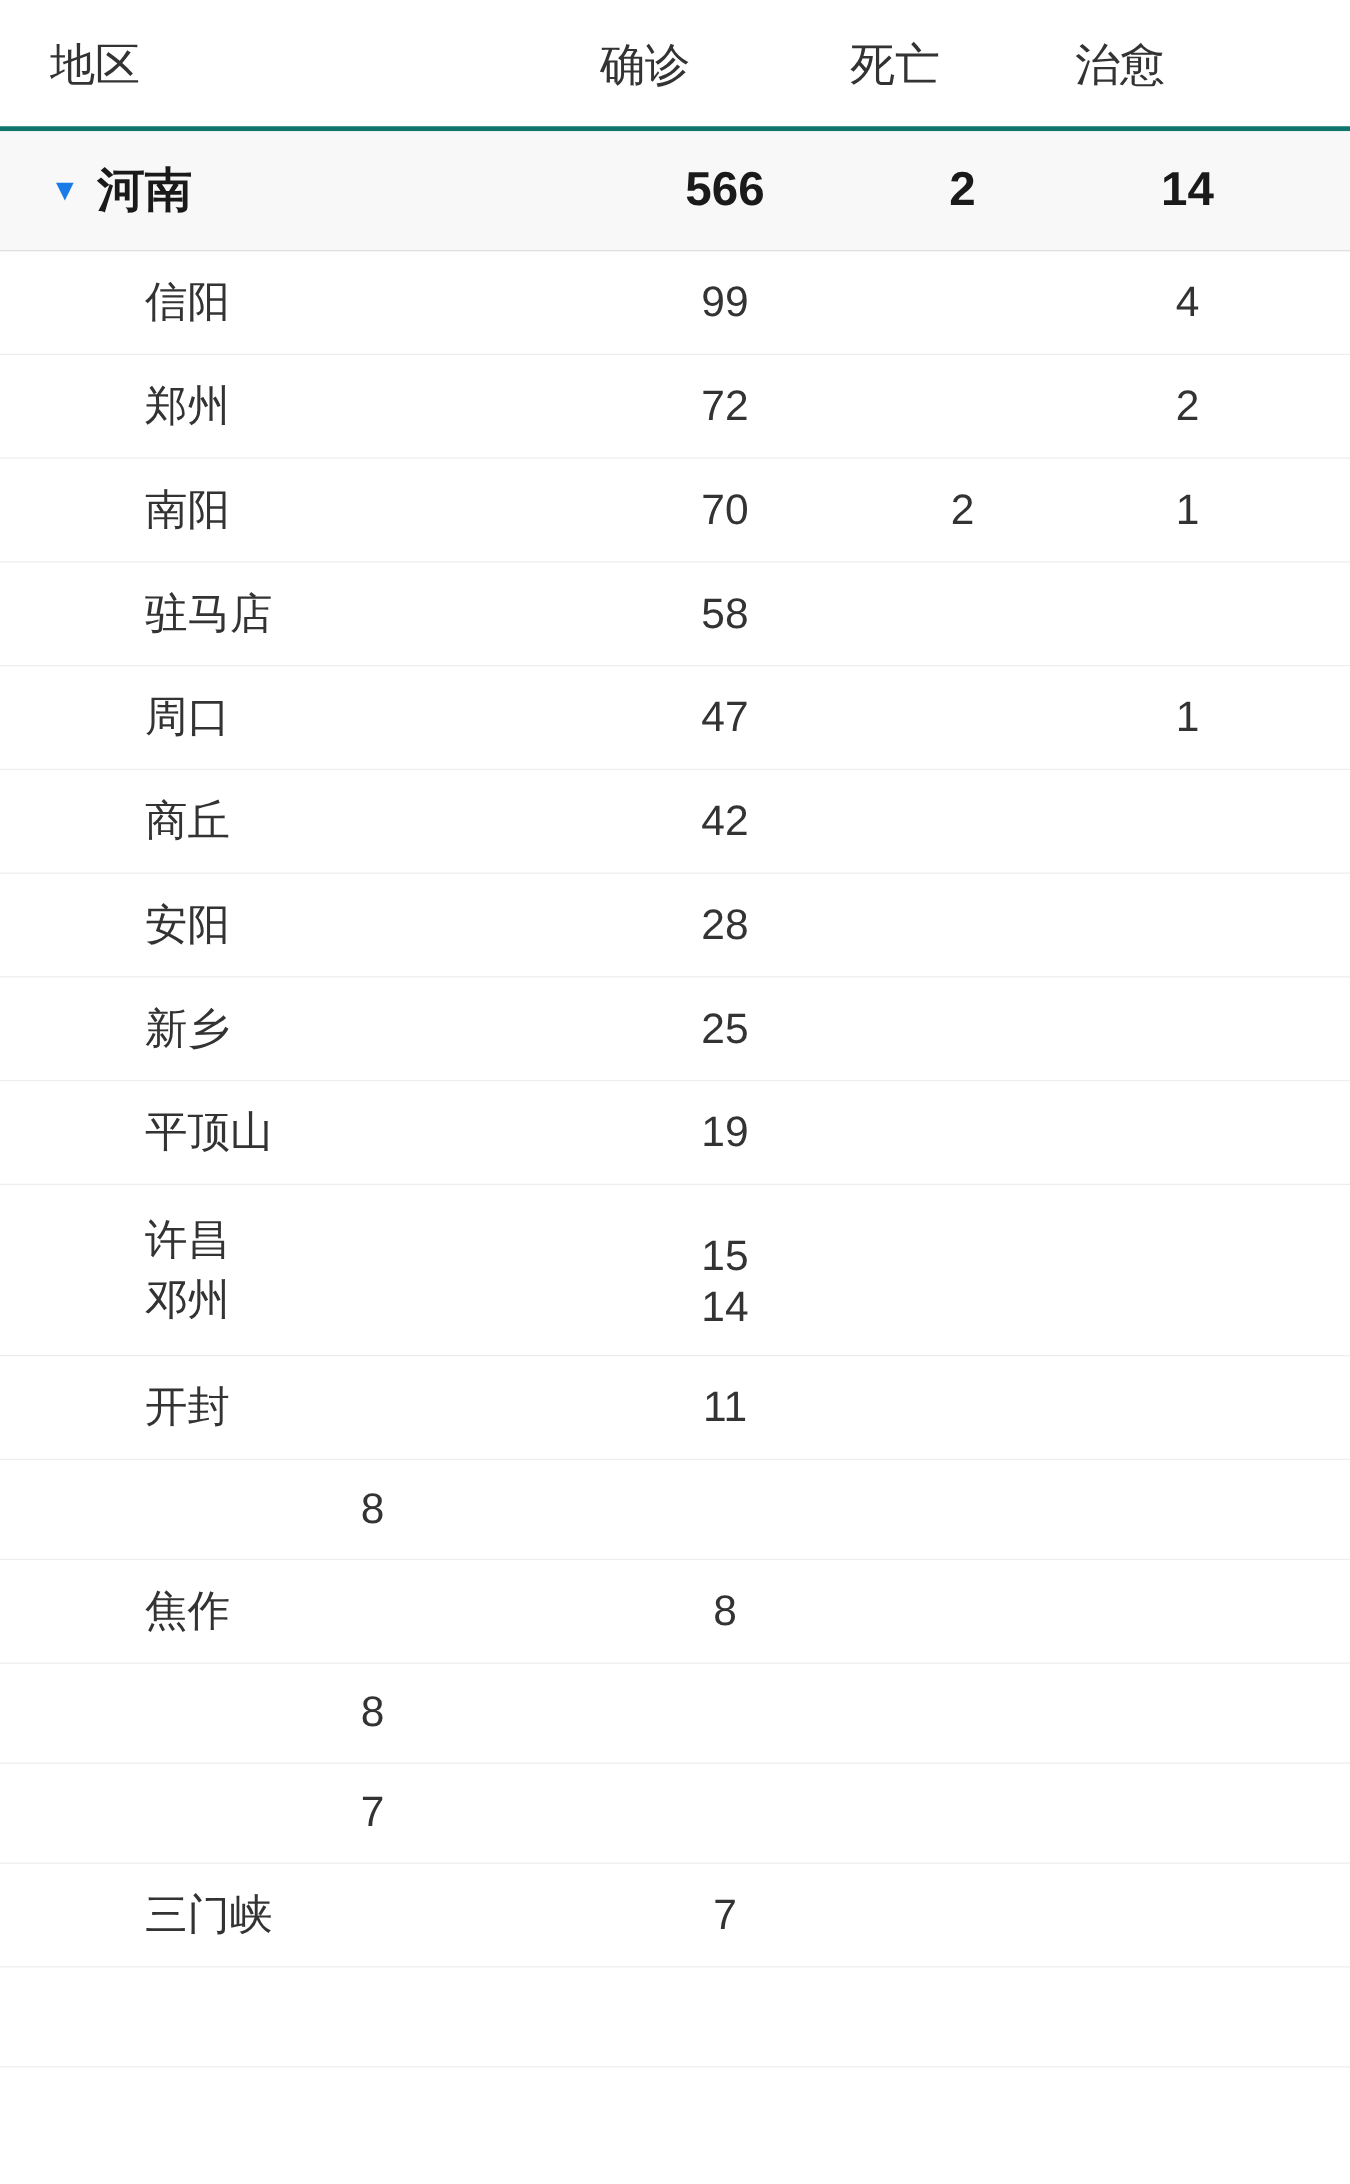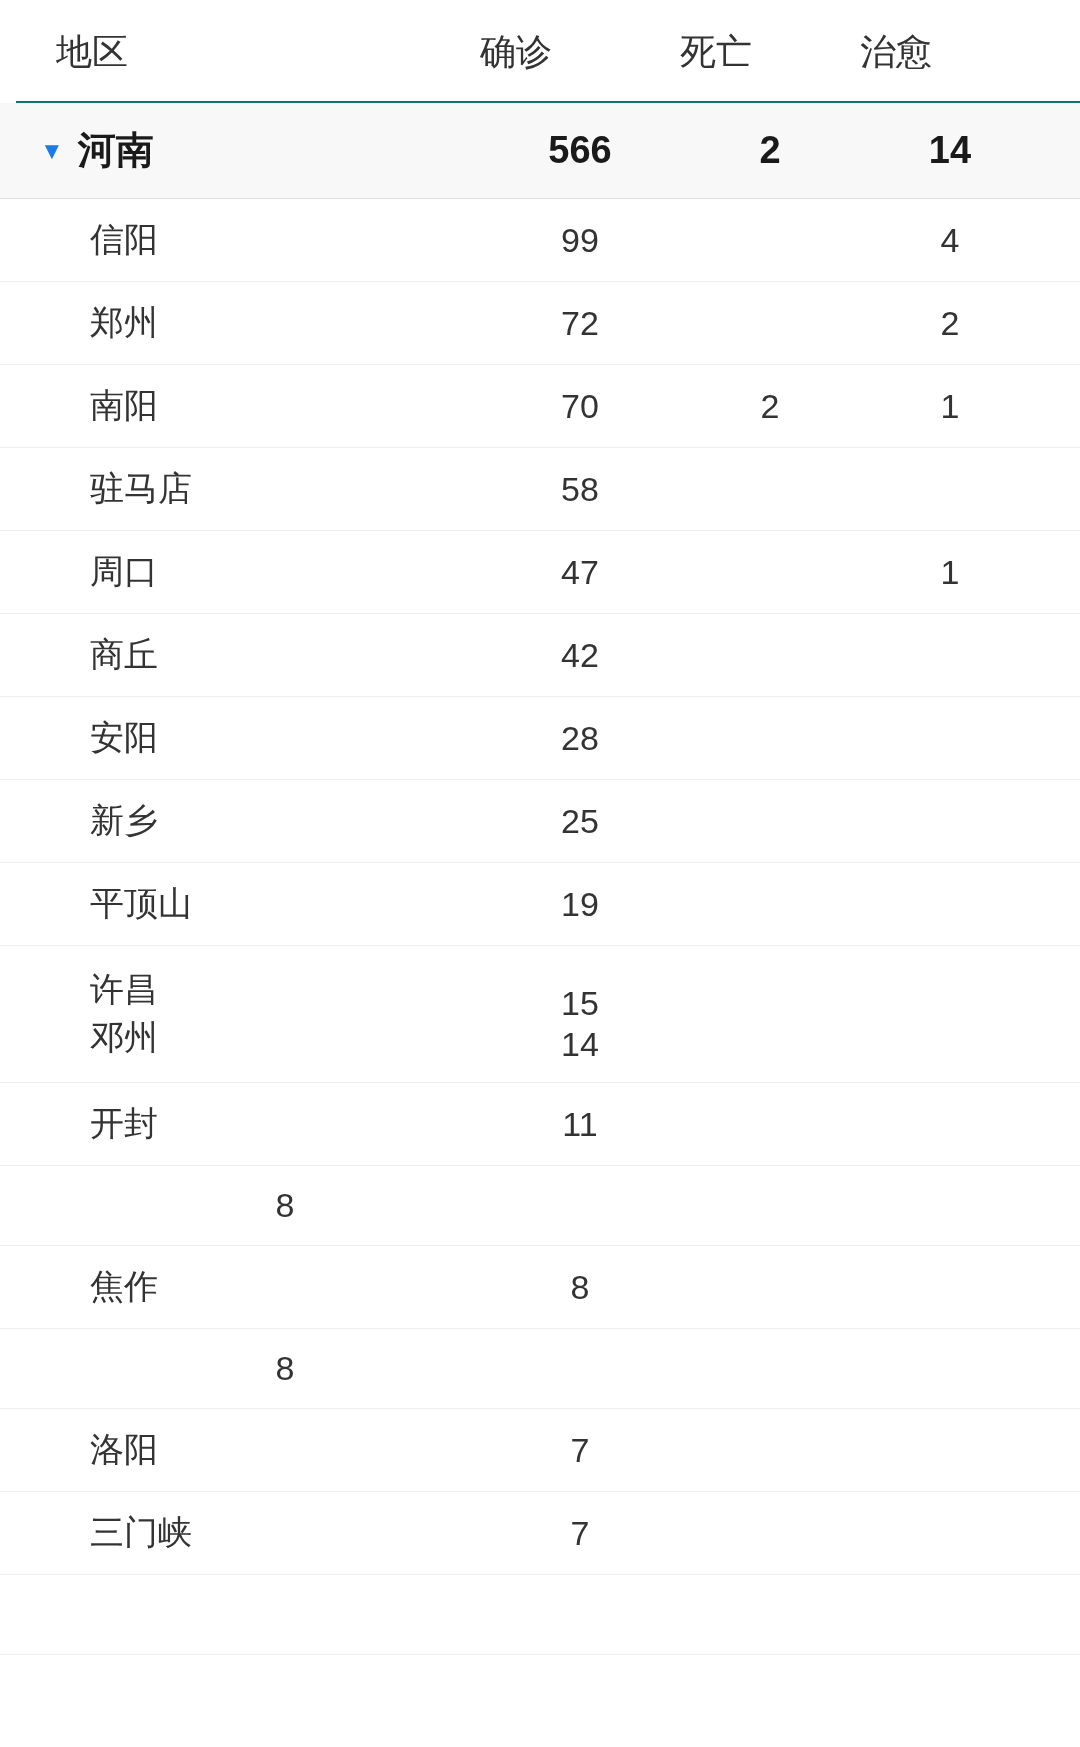--- a/index.html
+++ b/index.html
@@ -15,22 +15,21 @@
       position: relative;
     }
     .table-container {
       width: 100%;
       padding: 0;
     }
     .table-header {
       display: grid;
       grid-template-columns: 1fr 200px 180px 180px;
       padding: 28px 40px 24px 40px;
-      border-bottom: 2px solid #0f766e;
-      margin-left: 16px;
+      border-bottom: 4px solid #0f766e;
     }
     .table-header .col-label {
       font-size: 36px;
       color: #333333;
       font-weight: 400;
       text-align: left;
     }
     .table-header .col-label.center {
       text-align: left;
     }
@@ -57,21 +56,21 @@
     }
     .province-val {
       font-size: 38px;
       font-weight: bold;
       color: #1a1a1a;
       text-align: center;
     }
     .city-row {
       display: grid;
       grid-template-columns: 1fr 200px 180px 180px;
-      padding: 18px 40px 18px 90px;
+      padding: 18px 40px 18px 116px;
       border-bottom: 1px solid #eeeeee;
       align-items: center;
       min-height: 80px;
     }
     .city-row.double-row {
       min-height: 100px;
     }
     .city-name {
       font-size: 34px;
       color: #333333;
@@ -200,21 +199,20 @@
         <div class="city-val">8</div>
         <div class="city-val"></div>
         <div class="city-val"></div>
       </div>
       <div class="city-row">
         <div class="city-val">8</div>
         <div class="city-val"></div>
         <div class="city-val"></div>
       </div>
       <div class="city-row">
-        <div class="city-name">洛阳</div>
         <div class="city-val">7</div>
         <div class="city-val"></div>
         <div class="city-val"></div>
       </div>
       <div class="city-row">
         <div class="city-name">三门峡</div>
         <div class="city-val">7</div>
         <div class="city-val"></div>
         <div class="city-val"></div>
       </div>

